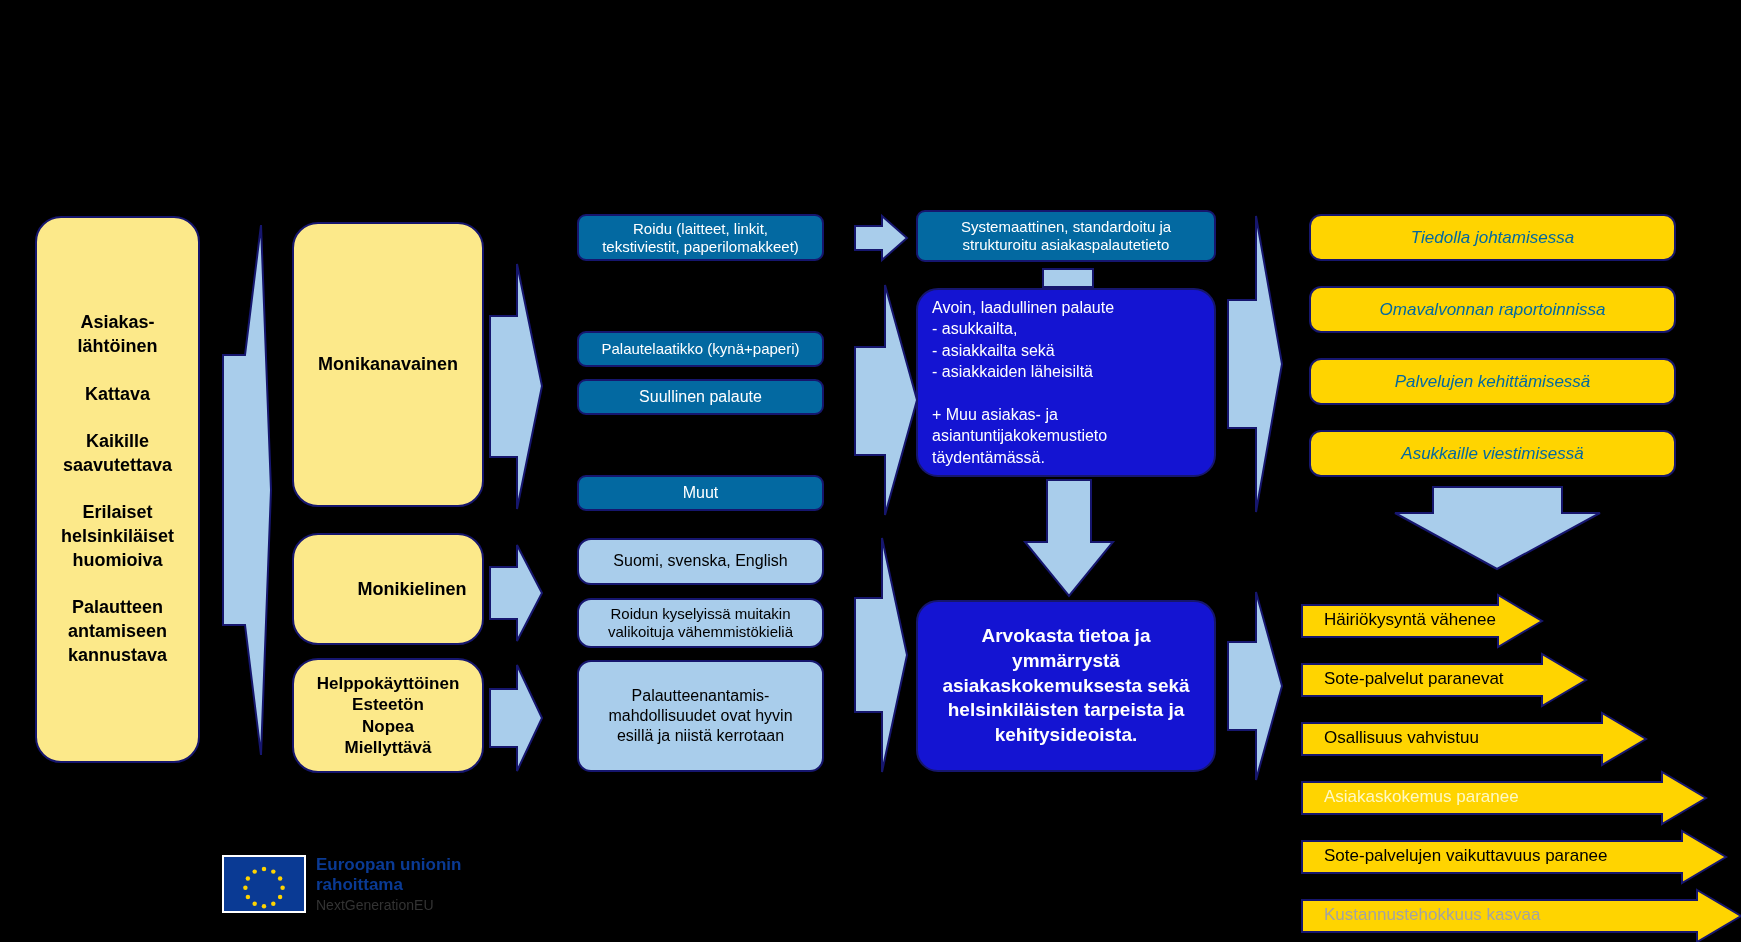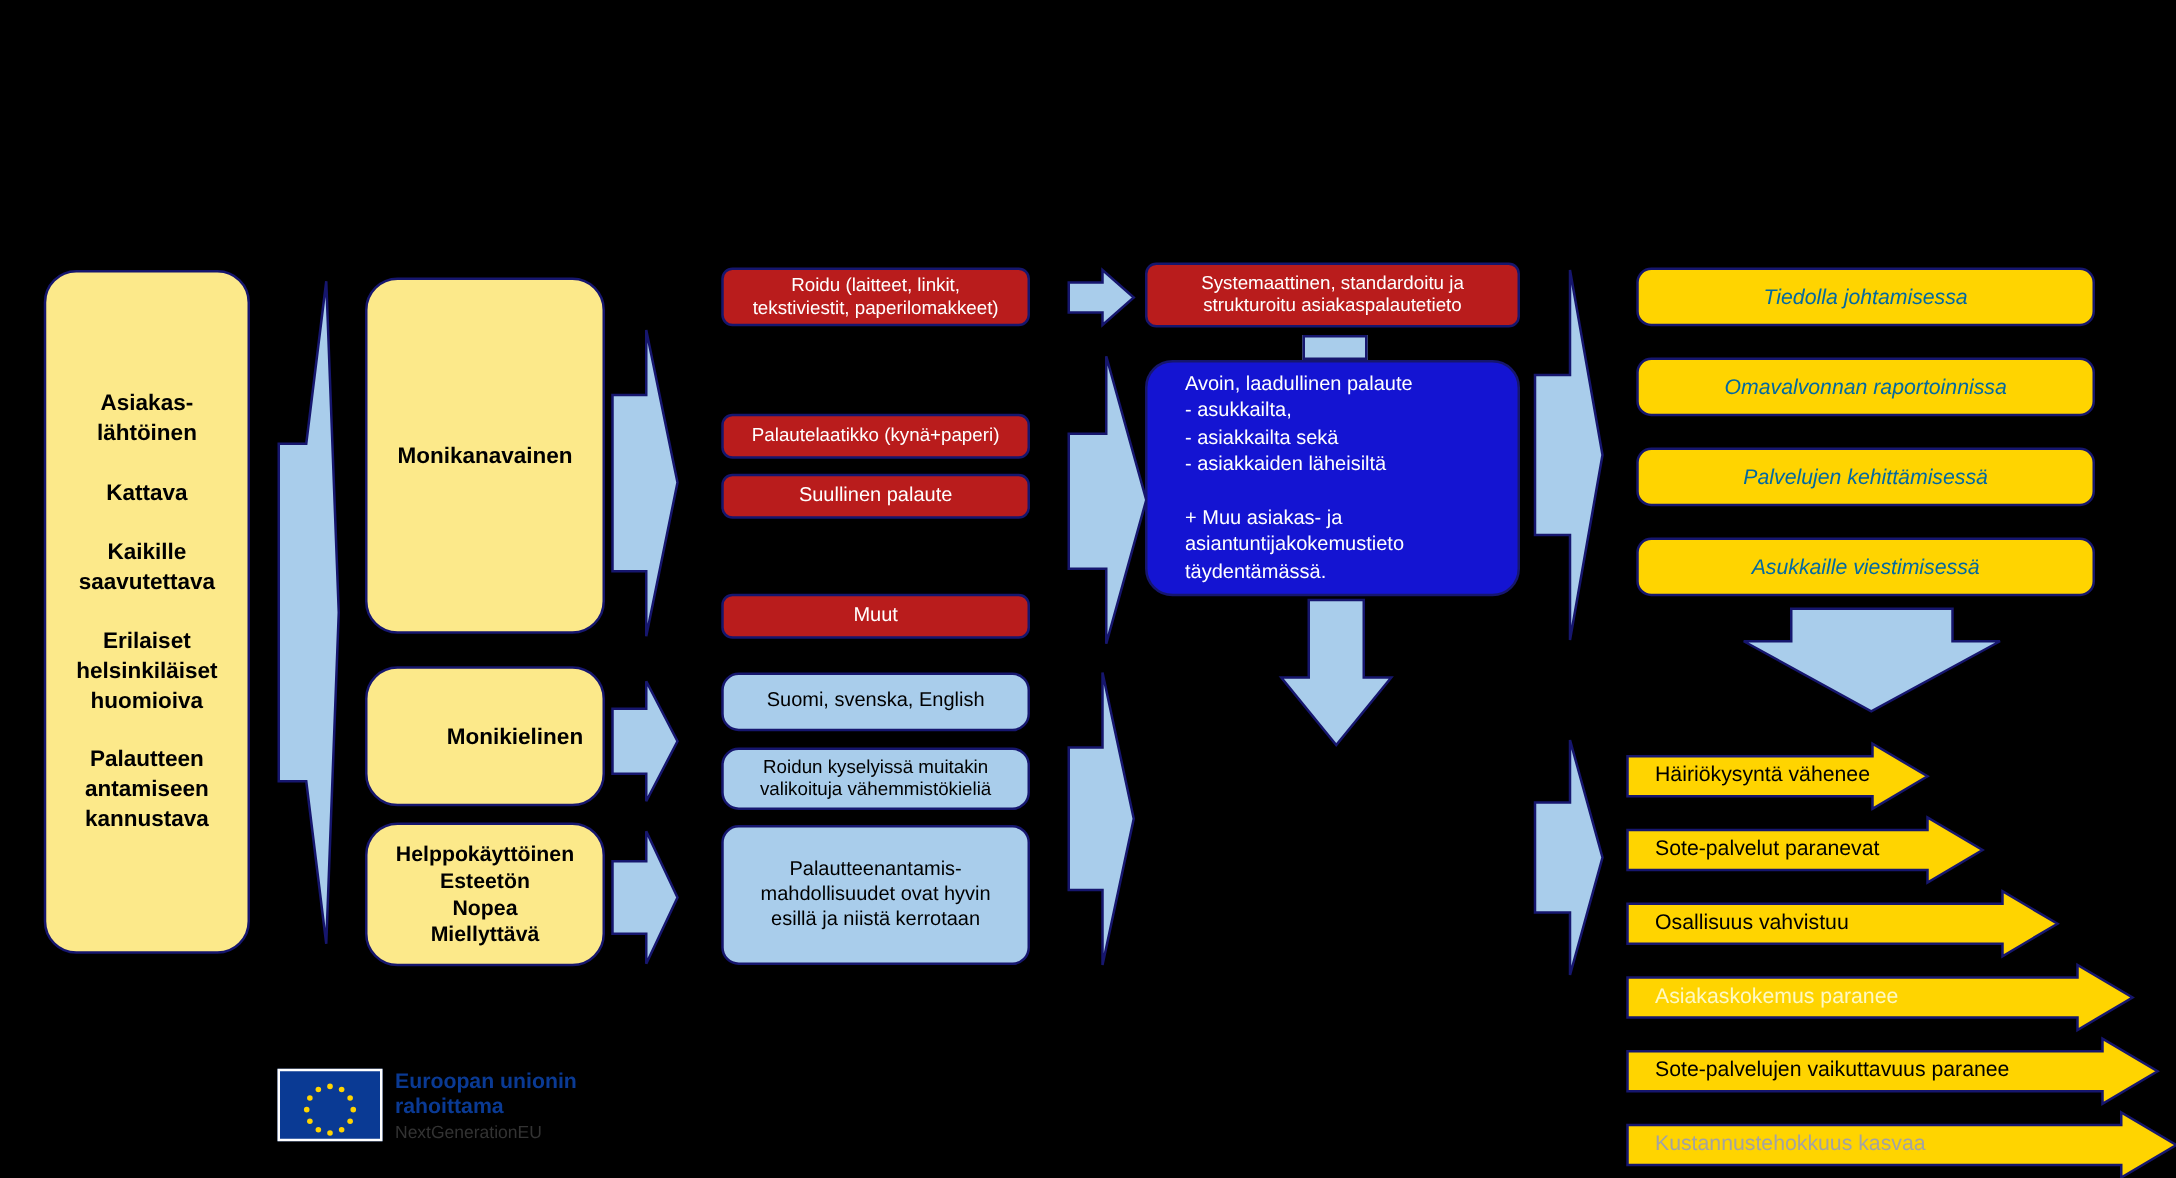--- a/index.html
+++ b/index.html
@@ -2,39 +2,39 @@
 <html><head>
 <meta charset="utf-8">
 <style>
   html,body{margin:0;padding:0;background:#000;}
   body{width:1741px;height:942px;overflow:hidden;font-family:"Liberation Sans",sans-serif;}
   #stage{position:relative;width:1741px;height:942px;background:#000;}
 
   .box{position:absolute;box-sizing:border-box;display:flex;align-items:center;justify-content:center;
        text-align:center;border:2px solid #16166e;}
   .yellow-light{background:#fce98a;color:#000;font-weight:bold;border-radius:26px;}
-  .blue-dark{background:#b91c1c;color:#fff;border-radius:9px;}
+  .blue-dark{background:#0369a1;color:#fff;border-radius:9px;}
   .blue-dark-round{background:#1414d2;color:#fff;border-radius:22px;}
   .blue-light{background:#a9cdeb;color:#000;border-radius:14px;}
   .yellow-solid{background:#ffd400;color:#0369a1;border-radius:12px;font-style:italic;}
 
   .lbl{display:block;line-height:1.16;padding:0 10px;}
   .lbl.left{text-align:left;}
 
   svg.arrow{position:absolute;overflow:visible;}
   .ar-light{fill:#a9cdeb;stroke:#16166e;stroke-width:2;}
   .ar-yellow{fill:#ffd400;stroke:#16166e;stroke-width:2;}
 
   .eu{position:absolute;display:flex;align-items:center;gap:10px;justify-content:center;}
   .eu-flag{width:84px;height:58px;background:#0a3a94;border:2px solid #fff;position:relative;box-sizing:border-box;}
   .eu-txt1{color:#0a3a94;font-weight:bold;font-size:17px;line-height:1.12;}
   .eu-txt2{color:#333;font-size:14px;margin-top:3px;}
 
   .arvo{font-weight:bold;font-size:19px;}
-  .pad{padding:0 30px;}
+  .pad{padding:0 14px;}
 </style>
 </head>
 <body>
 
 <div id="stage">
 
   <div class="box yellow-light" style="left:35px;top:216px;width:165px;height:547px;">
     <span class="lbl" style="font-size:18px;white-space:pre-line;line-height:1.32;">Asiakas-
 lähtöinen
 
@@ -134,20 +134,27 @@
 
 + Muu asiakas- ja
 asiantuntijakokemustieto
 täydentämässä.</span>
   </div>
 
   <svg class="arrow" style="left:1025px;top:480px;width:88px;height:116px;" viewBox="0 0 88 116" preserveAspectRatio="none">
     <polygon class="ar-light" points="22,0 66,0 66,62 88,62 44,116 0,62 22,62"></polygon>
   </svg>
 
+  <div class="box blue-dark-round" style="left:916px;top:600px;width:300px;height:172px;">
+    <span class="lbl arvo" style="white-space:pre-line;line-height:1.3;">Arvokasta tietoa ja
+ymmärrystä
+asiakaskokemuksesta sekä
+helsinkiläisten tarpeista ja
+kehitysideoista.</span>
+  </div>
 
   <svg class="arrow" style="left:1228px;top:216px;width:54px;height:296px;" viewBox="0 0 54 296" preserveAspectRatio="none">
     <polygon class="ar-light" points="0,84 28,84 28,0 54,148 28,296 28,212 0,212"></polygon>
   </svg>
   <svg class="arrow" style="left:1228px;top:592px;width:54px;height:188px;" viewBox="0 0 54 188" preserveAspectRatio="none">
     <polygon class="ar-light" points="0,50 28,50 28,0 54,94 28,188 28,138 0,138"></polygon>
   </svg>
 
   <svg class="arrow" style="left:1395px;top:487px;width:205px;height:82px;" viewBox="0 0 205 82" preserveAspectRatio="none">
     <polygon class="ar-light" points="38,0 167,0 167,26 205,26 102,82 0,26 38,26"></polygon>

